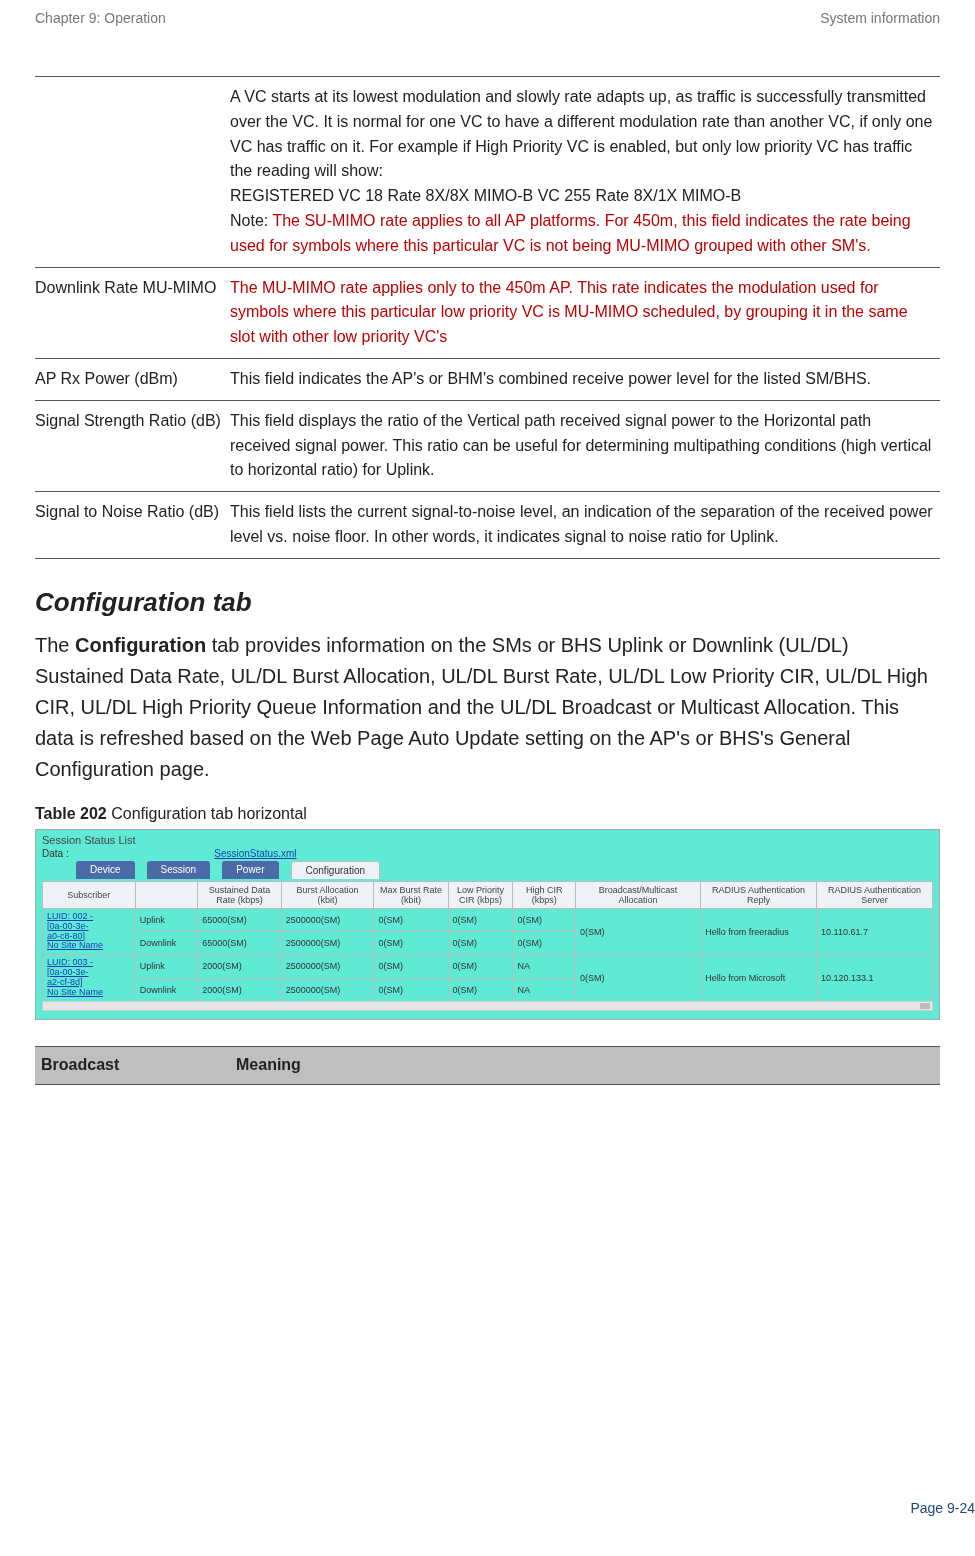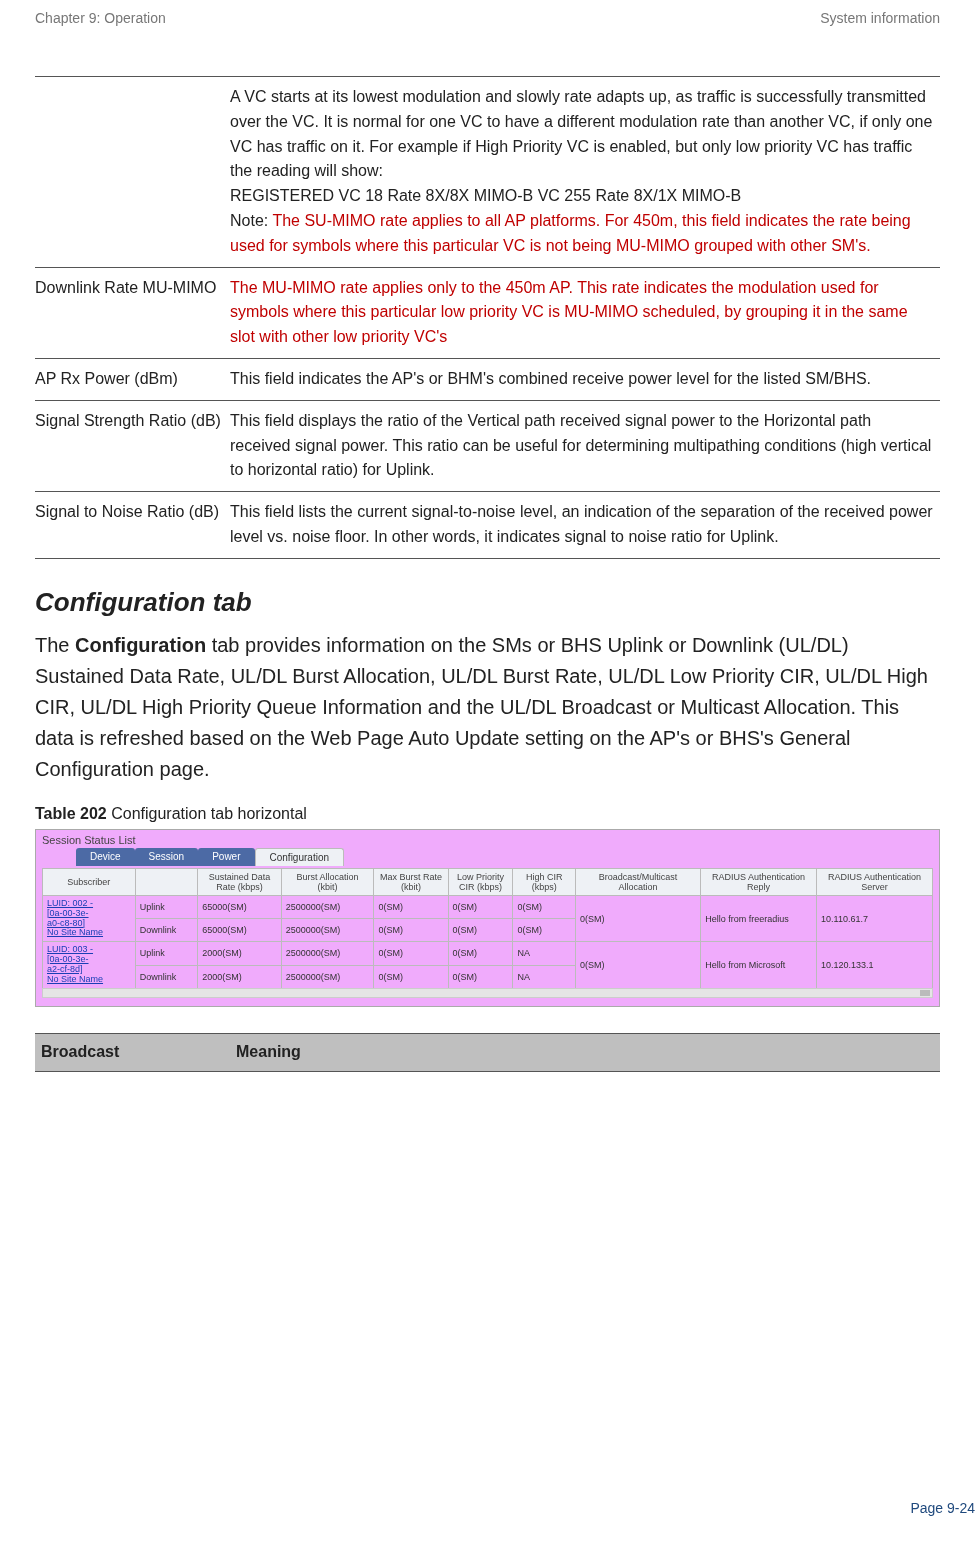--- a/index.html
+++ b/index.html
@@ -43,31 +43,31 @@
   }
   .body-para {
     font-size: 20px;
     line-height: 1.55;
     margin-bottom: 20px;
   }
   .tbl-caption { font-size: 16px; margin-bottom: 6px; }
   .tbl-caption .bold { font-weight: bold; }
   .fig-wrap {
     border: 1px solid #aaa;
-    background: #f0abfc;
+    background: #5eead4;
     padding: 4px 6px 8px 6px;
     width: 100%;
     font-size: 10px;
     color: #333;
     margin-bottom: 26px;
     overflow: hidden;
   }
   .fig-title { font-size: 11px; color: #444; margin-bottom: 2px; }
   .fig-data { color: #1a3fb5; text-decoration: underline; }
-  .tabs { display: flex; gap: 0; margin: 2px 0 2px 34px; }
+  .tabs { display: flex; gap: 12px; margin: 2px 0 2px 34px; }
   .tab {
     background: #4c6aa5;
     color: #fff;
     padding: 3px 14px;
     border-radius: 3px 3px 0 0;
     font-size: 10px;
   }
   .tab.active { background: #eef1f5; color: #333; border: 1px solid #bbb; border-bottom: none; }
   .cfg-table { border-collapse: collapse; width: 100%; table-layout: fixed; }
   .cfg-table th, .cfg-table td {
@@ -142,20 +142,25 @@
 <p class="body-para">
   <span>The </span><b>Configuration</b><span> tab provides information on the SMs or BHS Uplink or Downlink (UL/DL) Sustained Data Rate, UL/DL Burst Allocation, UL/DL Burst Rate, UL/DL Low Priority CIR, UL/DL High CIR, UL/DL High Priority Queue Information and the UL/DL Broadcast or Multicast Allocation. This data is refreshed based on the Web Page Auto Update setting on the AP's or BHS's General Configuration page.</span>
 </p>
 
 <p class="tbl-caption">
   <span class="bold">Table 202</span><span> Configuration tab horizontal</span>
 </p>
 
 <div class="fig-wrap">
   <div class="fig-title">Session Status List</div>
+  <div>
+    <span>Data :</span>
+    <span style="display:inline-block;width:140px;"></span>
+    <a href="#" class="fig-data">SessionStatus.xml</a>
+  </div>
   <div class="tabs">
     <div class="tab">Device</div>
     <div class="tab">Session</div>
     <div class="tab">Power</div>
     <div class="tab active">Configuration</div>
   </div>
   <table class="cfg-table">
     <colgroup>
       <col style="width:80px">
         <col style="width:54px">

